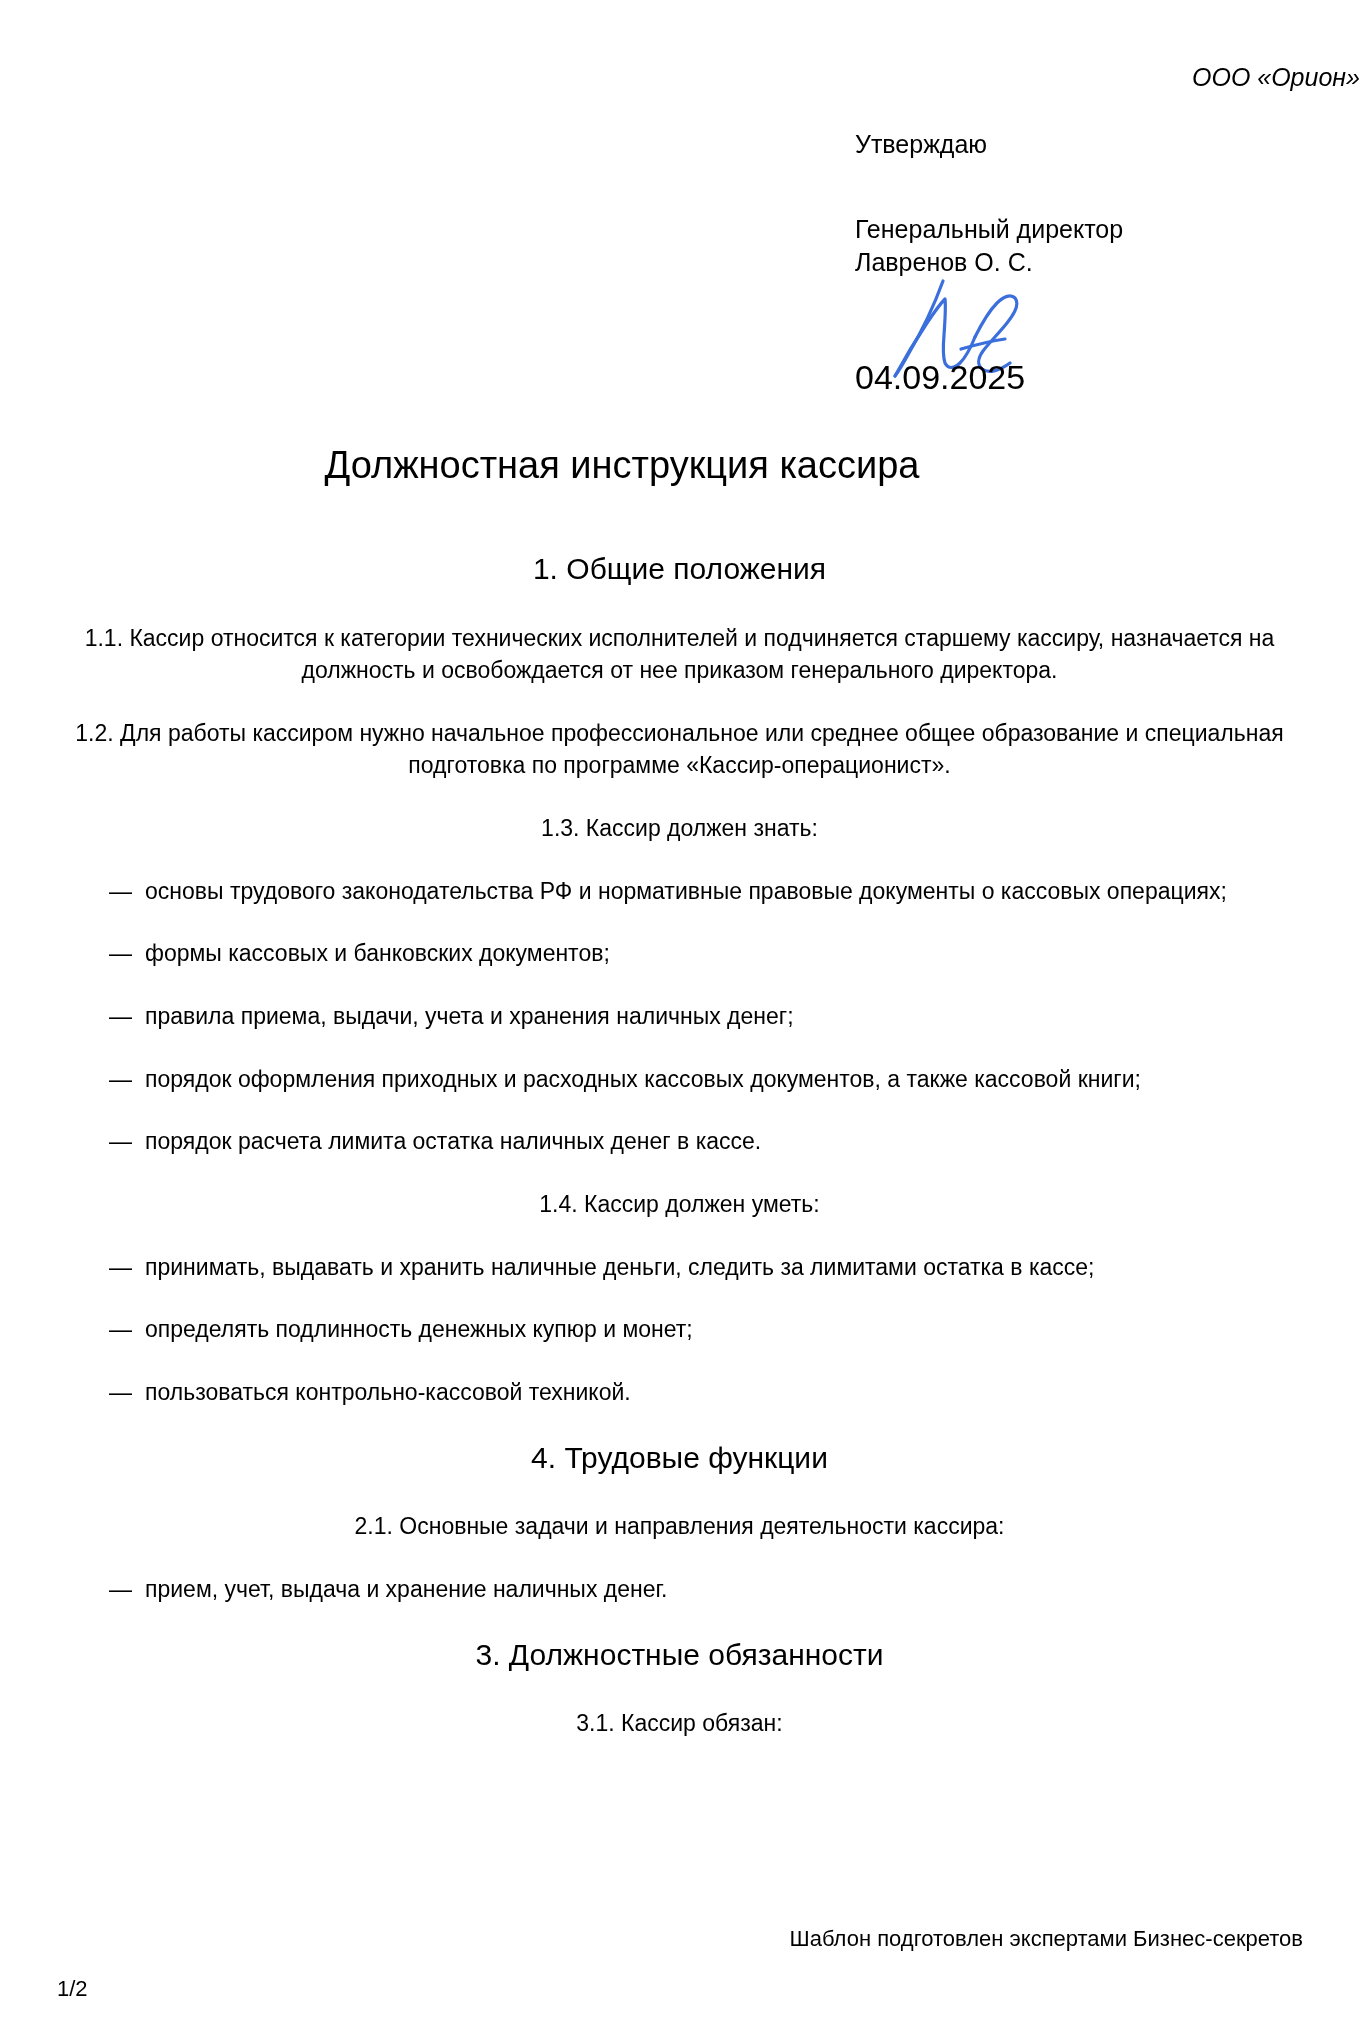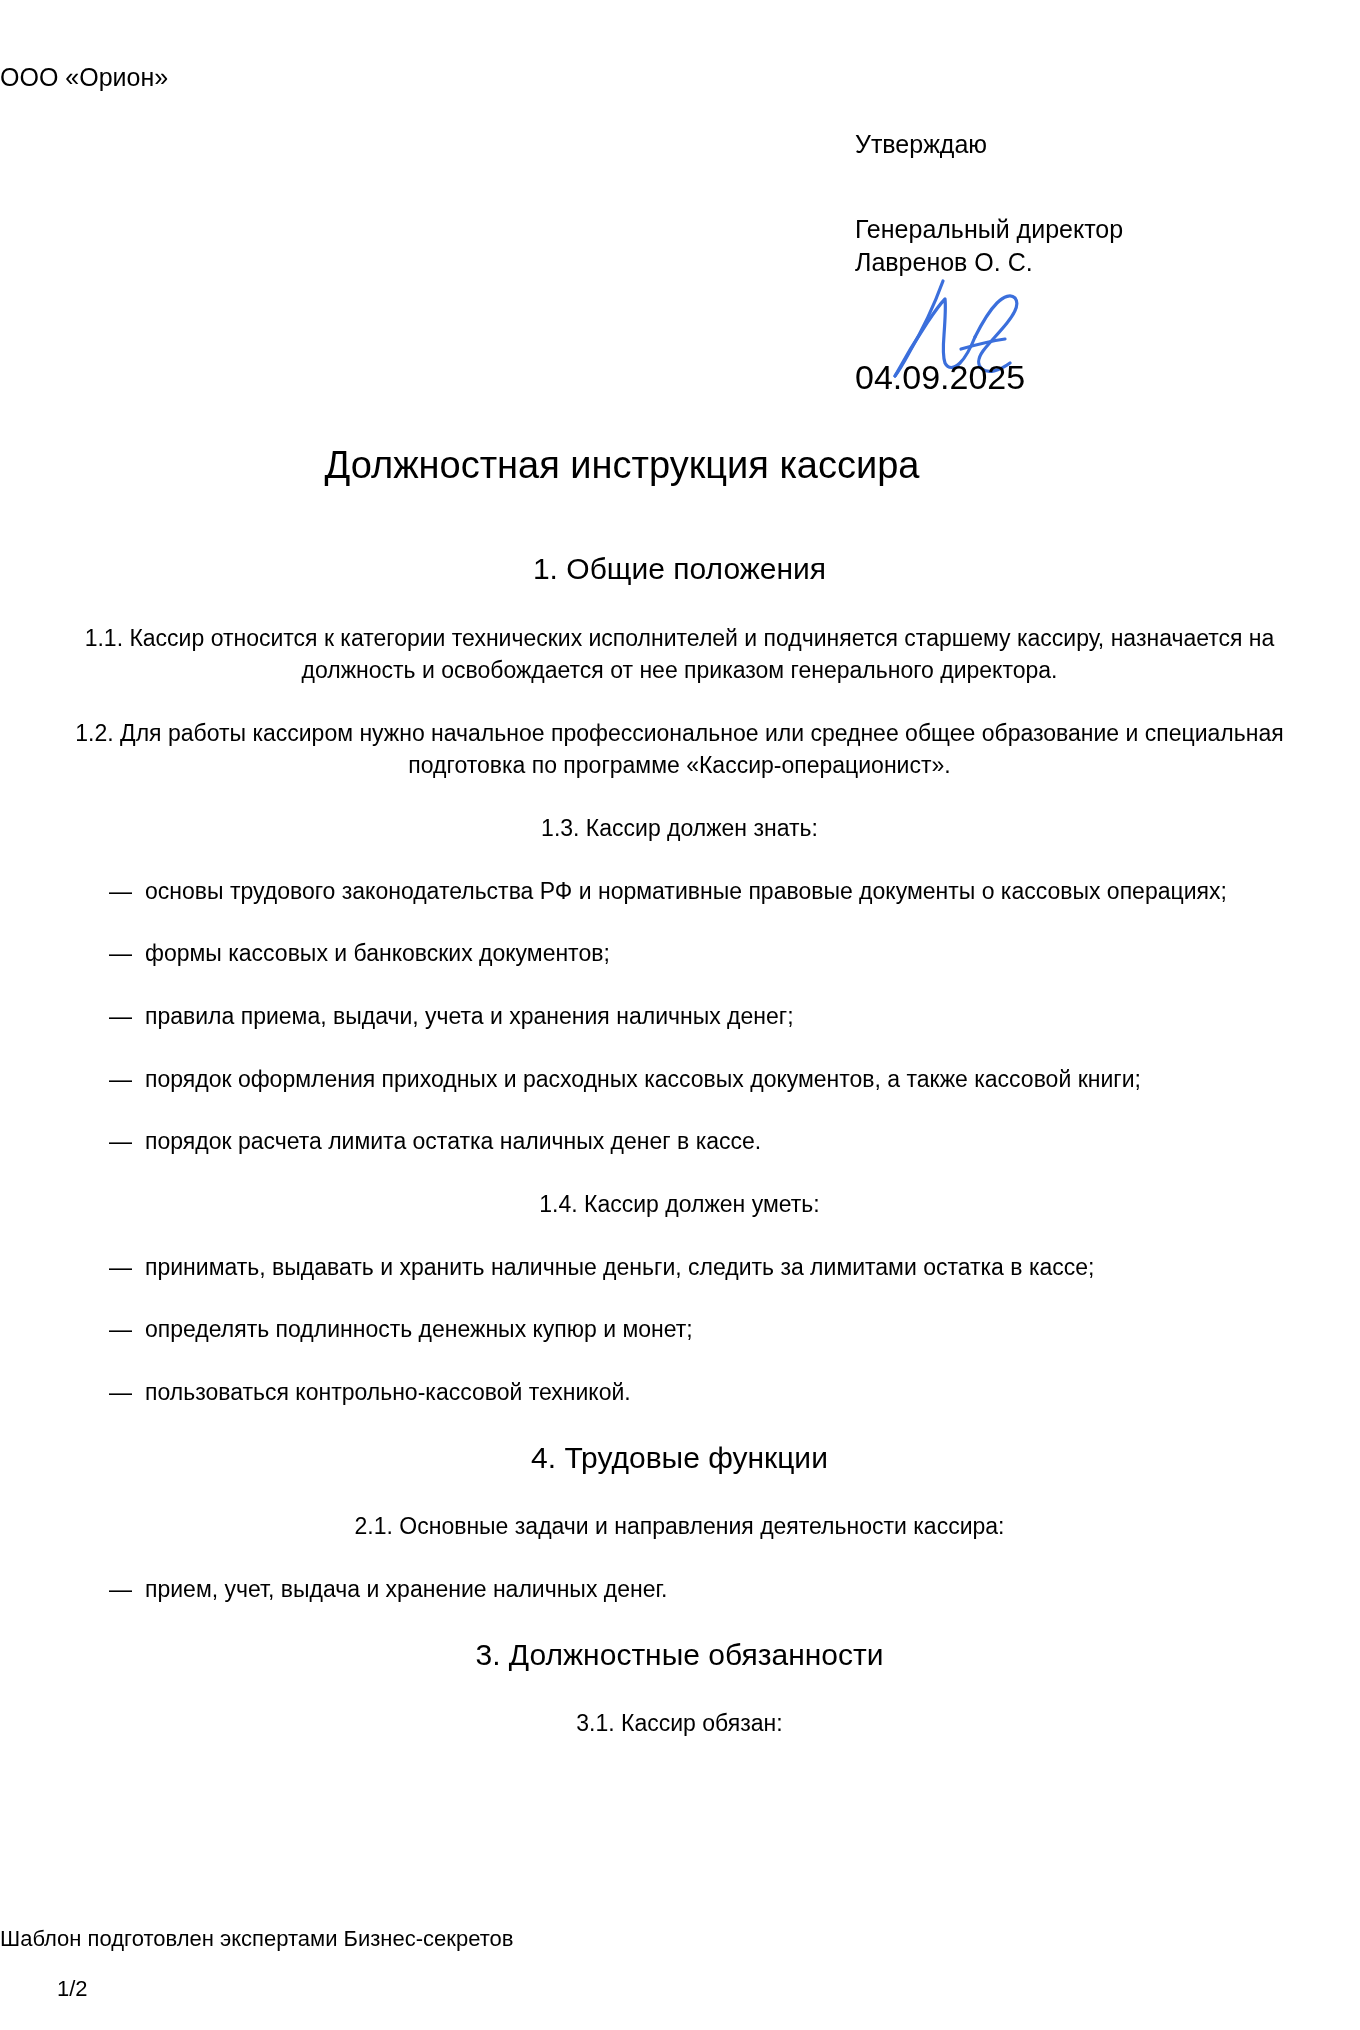--- a/index.html
+++ b/index.html
@@ -17,23 +17,24 @@
     box-sizing: border-box;
     overflow: hidden;
   }
 
   
   .org-line {
     position: absolute;
     top: 62px;
     left: 0;
     width: 1360px;
-    text-align: left;
+    text-align: right;
     font-size: 25px;
     line-height: 1.25;
+    font-style: italic;
   }
   .approval {
     position: absolute;
     top: 128px;
     left: 855px;
     width: 420px;
     font-size: 25px;
     line-height: 1.32;
   }
   .approval .approve-word {
@@ -115,20 +116,21 @@
   }
 
   
   .footer-note {
     position: absolute;
     left: 0;
     top: 1925px;
     width: 1360px;
     padding-right: 57px;
     box-sizing: border-box;
+    text-align: right;
     font-size: 22px;
     line-height: 1.3;
   }
   .page-number {
     position: absolute;
     left: 57px;
     top: 1975px;
     font-size: 22px;
     line-height: 1.3;
   }

